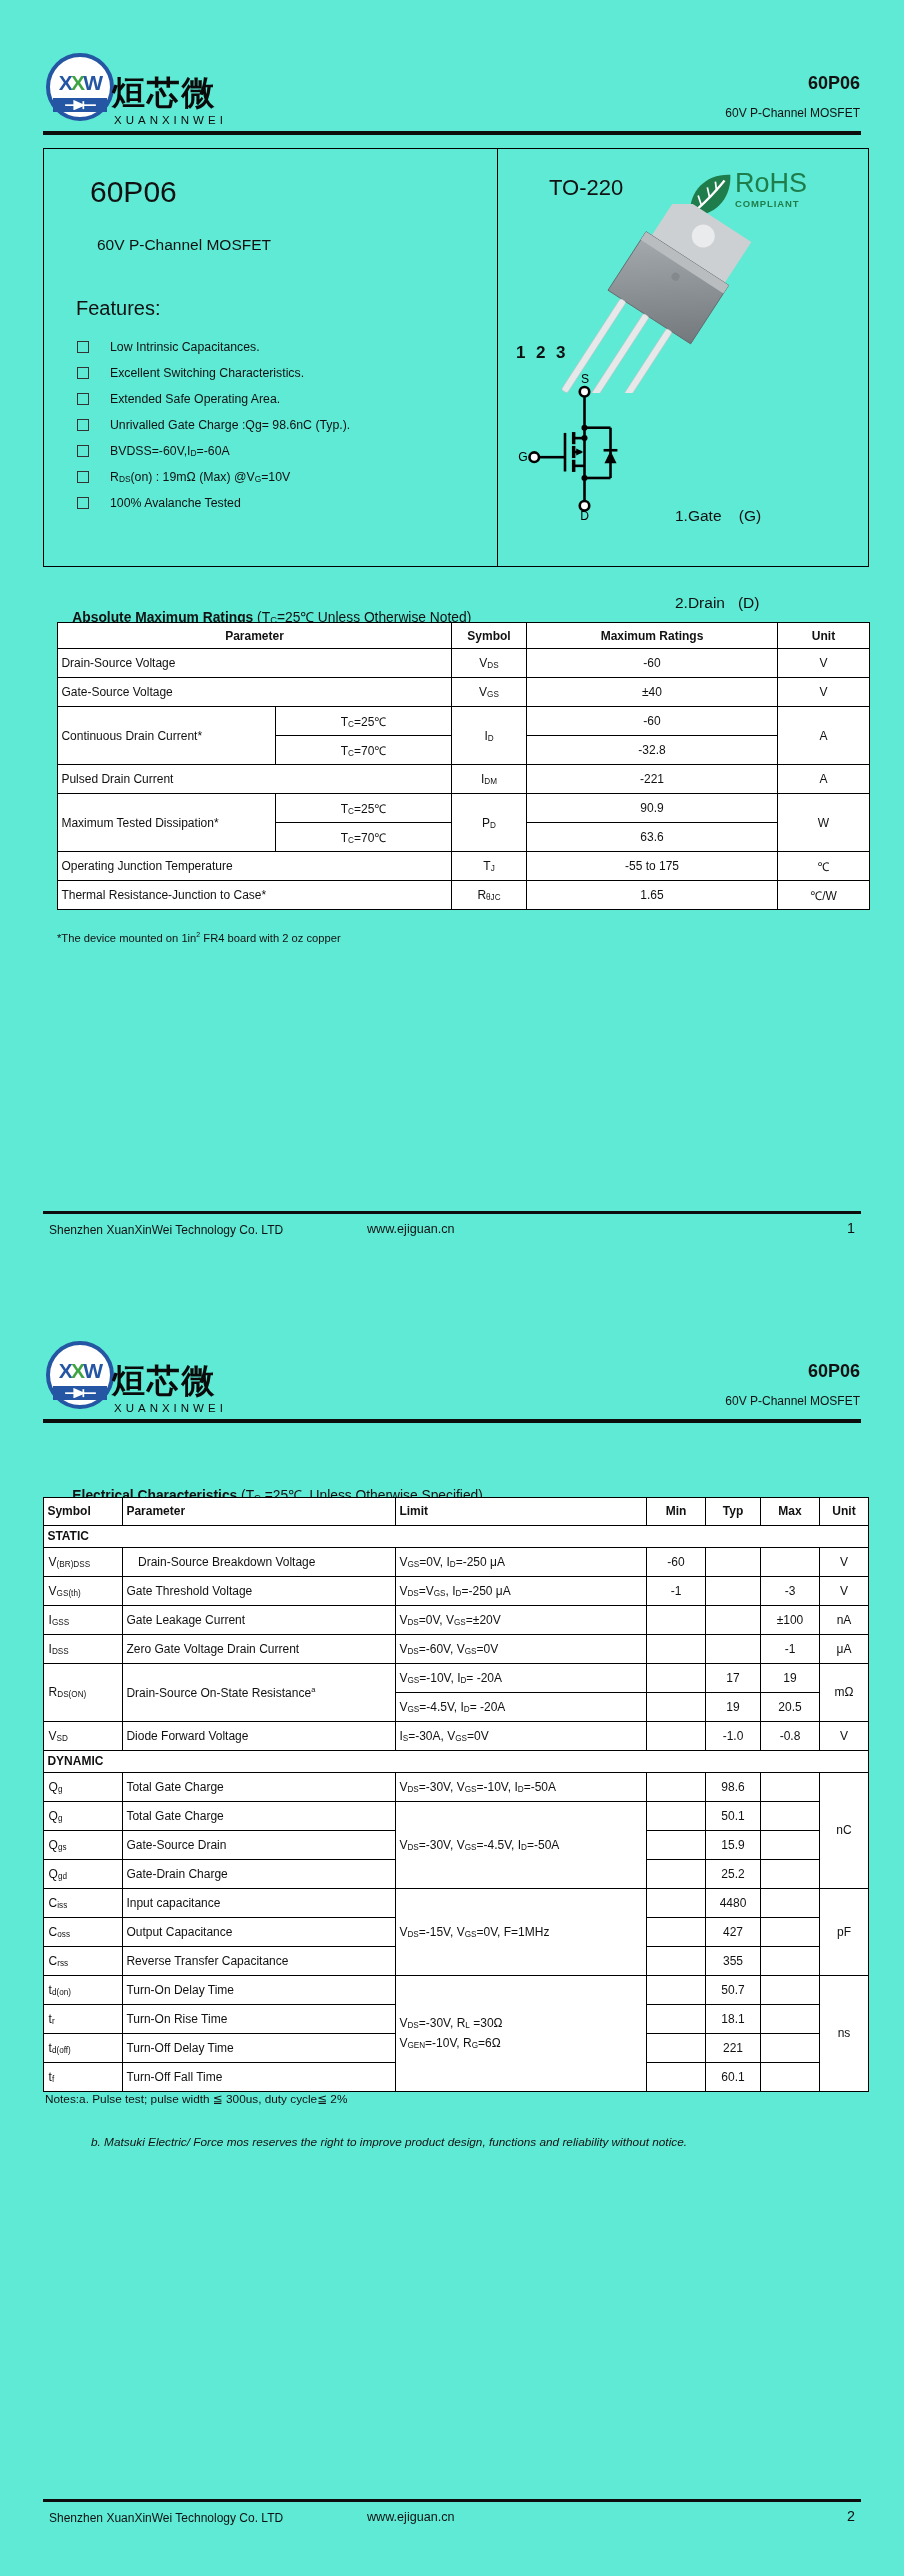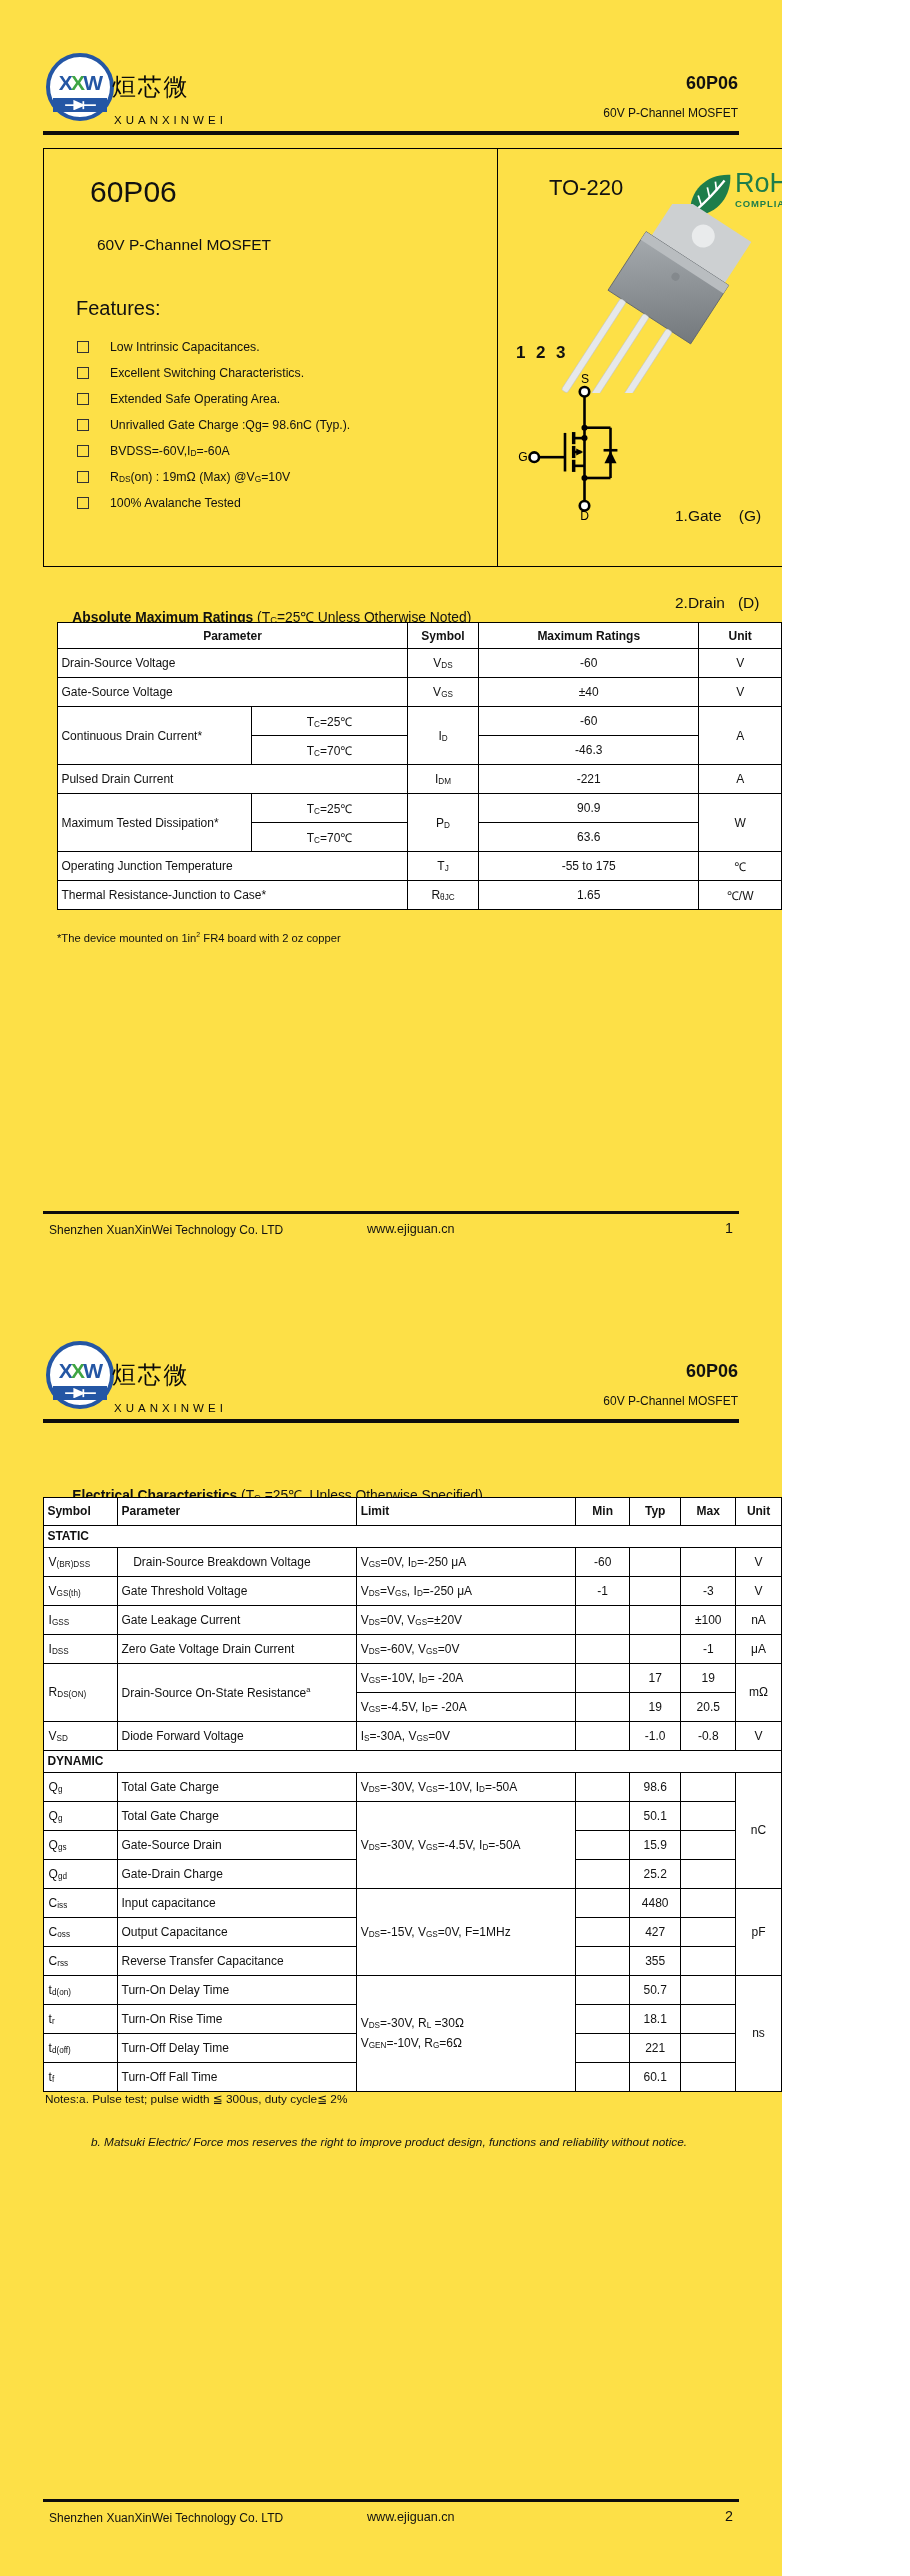--- a/index.html
+++ b/index.html
@@ -1,25 +1,25 @@
 <!DOCTYPE html>
 <html style="font-size:9.2px"><head>
 <meta charset="utf-8">
 <style>
   html,body{margin:0;padding:0;background:#ffffff;}
   body{font-family:"Liberation Sans", sans-serif;color:#111;width:910px;}
-  .page{position:relative;width:782px;height:1288px;background:#fde047;overflow:hidden;}
+  .page{position:relative;width:904px;height:1288px;background:#5eead4;overflow:hidden;}
 
   
   .hdr-rule{position:absolute;left:43px;right:43px;top:131px;height:4px;background:#0d0d0d;}
   .logo-circle{position:absolute;left:46px;top:53px;width:60px;height:60px;border:4px solid #2456a4;border-radius:50%;background:#fff;}
   .logo-xxw{position:absolute;left:0;right:0;top:13.8px;text-align:center;font-size:21px;font-weight:800;letter-spacing:-1.7px;color:#2456a4;}
   .logo-xxw .gx{color:#3fa544;}
   .logo-band{position:absolute;left:2.9px;right:2.9px;bottom:5.2px;height:14.3px;background:#2456a4;display:flex;align-items:center;justify-content:center;}
-  .hdr-cn{position:absolute;left:112px;top:71px;font-size:24px;font-weight:normal;letter-spacing:1.7px;color:#0a0a0a;}
+  .hdr-cn{position:absolute;left:112px;top:71px;font-size:33px;font-weight:bold;letter-spacing:1.7px;color:#0a0a0a;}
   .hdr-en{position:absolute;left:114px;top:114px;font-size:11.5px;letter-spacing:4px;color:#0a0a0a;}
   .hdr-part{position:absolute;right:44px;top:73px;font-size:18px;font-weight:bold;text-align:right;}
   .hdr-sub{position:absolute;right:44px;top:106px;font-size:12px;text-align:right;}
 
   
   .intro-box{position:absolute;left:43px;top:148px;width:824px;height:417px;border:1.1px solid #000;}
   .intro-divider{position:absolute;left:453px;top:0;bottom:0;width:1.1px;background:#000;}
   .bx-part{position:absolute;left:46px;top:26px;font-size:30px;}
   .bx-desc{position:absolute;left:53px;top:87px;font-size:15.5px;}
   .bx-feat-title{position:absolute;left:32px;top:148px;font-size:20px;}
@@ -242,21 +242,21 @@
       </tr>
       <tr style="height:29px">
         <td class="l" rowspan="2">Continuous Drain Current*</td>
         <td class="c">T<span class="sb">C</span>=25℃</td>
         <td class="c" rowspan="2">I<span class="sb">D</span></td>
         <td class="c">-60</td>
         <td class="c" rowspan="2">A</td>
       </tr>
       <tr style="height:29px">
         <td class="c">T<span class="sb">C</span>=70℃</td>
-        <td class="c">-46.3</td>
+        <td class="c">-32.8</td>
       </tr>
       <tr style="height:29px">
         <td class="l" colspan="2">Pulsed Drain Current</td>
         <td class="c">I<span class="sb">DM</span></td>
         <td class="c">-221</td>
         <td class="c">A</td>
       </tr>
       <tr style="height:29px">
         <td class="l" rowspan="2">Maximum Tested Dissipation*</td>
         <td class="c">T<span class="sb">C</span>=25℃</td>

